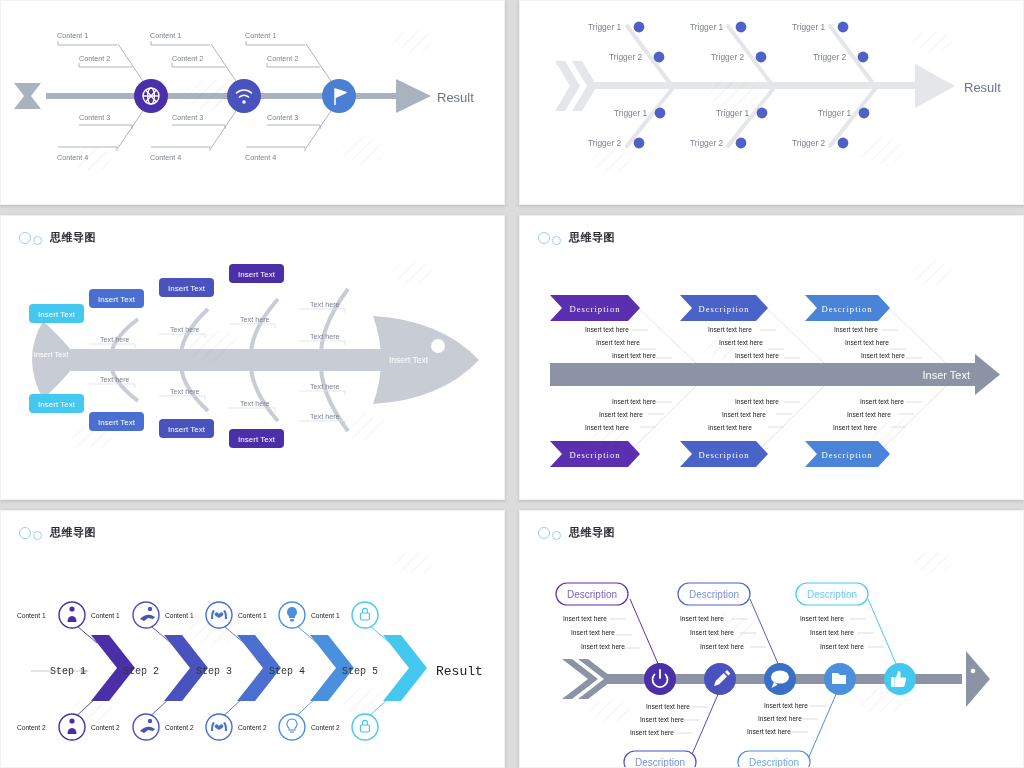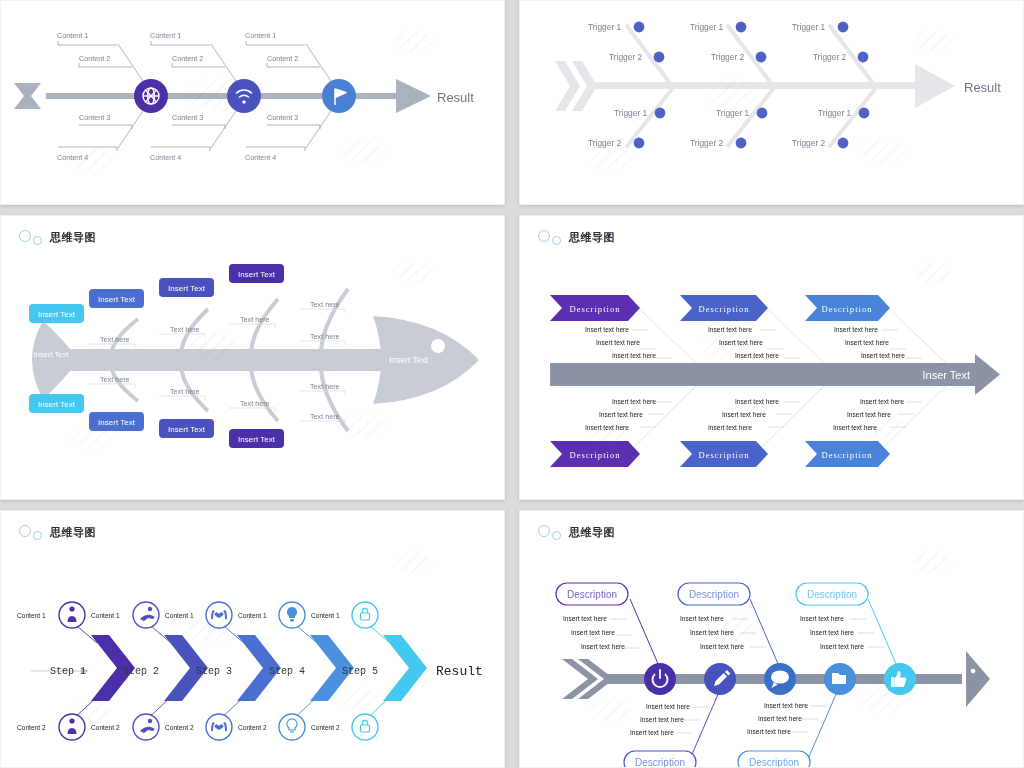--- a/index.html
+++ b/index.html
@@ -36,21 +36,21 @@
       radial-gradient(ellipse 44px 26px at 72% 74%, #000 38%, transparent 62%),
       radial-gradient(ellipse 40px 24px at 18% 78%, #000 38%, transparent 62%),
       radial-gradient(ellipse 38px 22px at 82% 20%, #000 38%, transparent 62%);
     mask-image:
       radial-gradient(ellipse 52px 30px at 42% 46%, #000 38%, transparent 62%),
       radial-gradient(ellipse 44px 26px at 72% 74%, #000 38%, transparent 62%),
       radial-gradient(ellipse 40px 24px at 18% 78%, #000 38%, transparent 62%),
       radial-gradient(ellipse 38px 22px at 82% 20%, #000 38%, transparent 62%);
   }
   
-  .head{position:absolute;left:18px;top:14px;display:flex;align-items:flex-start;gap:4px;}
+  .head{position:absolute;left:18px;top:14px;display:flex;align-items:center;gap:4px;}
   .head .c1{width:10px;height:10px;border:1.4px solid #9ecdf2;border-radius:50%;}
   .head .c2{width:7px;height:7px;border:1.4px solid #9ecdf2;border-radius:50%;align-self:flex-end;margin-left:-2px;}
   .head .ht{font-size:11px;font-weight:bold;color:#2b2b35;margin-left:4px;letter-spacing:.5px;}
   svg{display:block;}
   .lbl{font-size:7.2px;fill:#7b8190;font-family:"Liberation Sans",sans-serif;}
 </style>
 </head>
 <body>
 
 <div class="grid">

